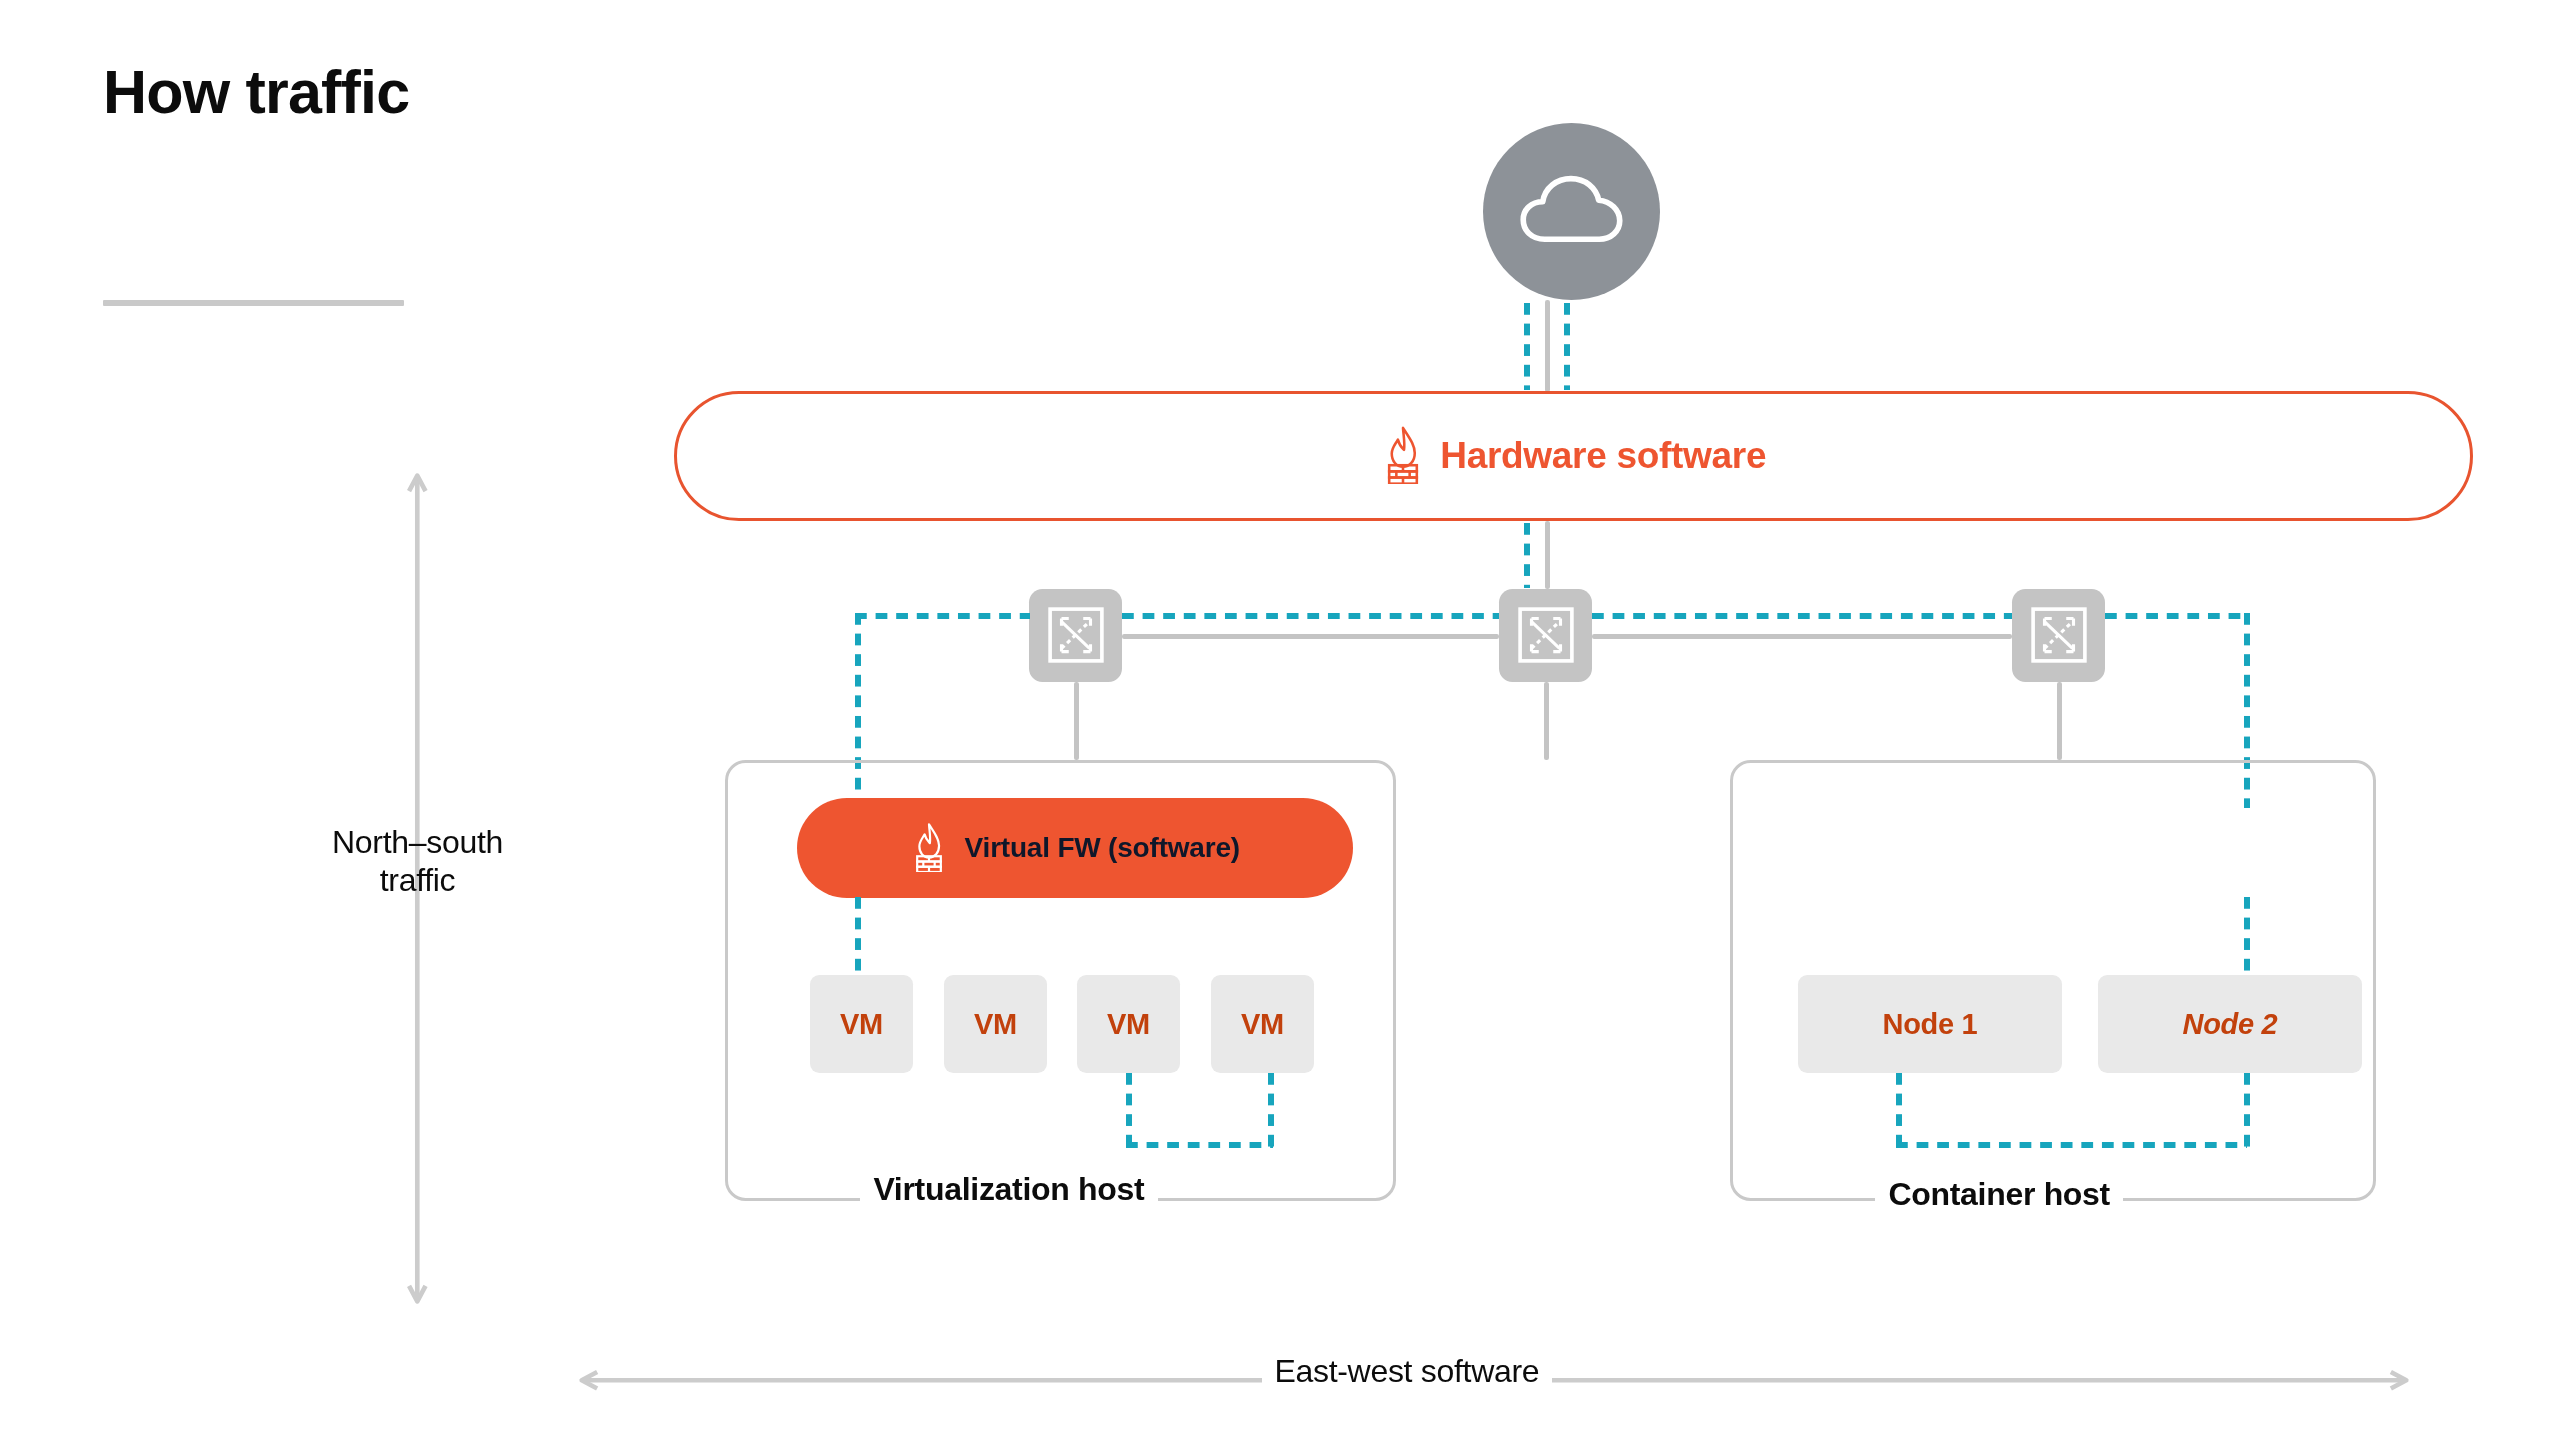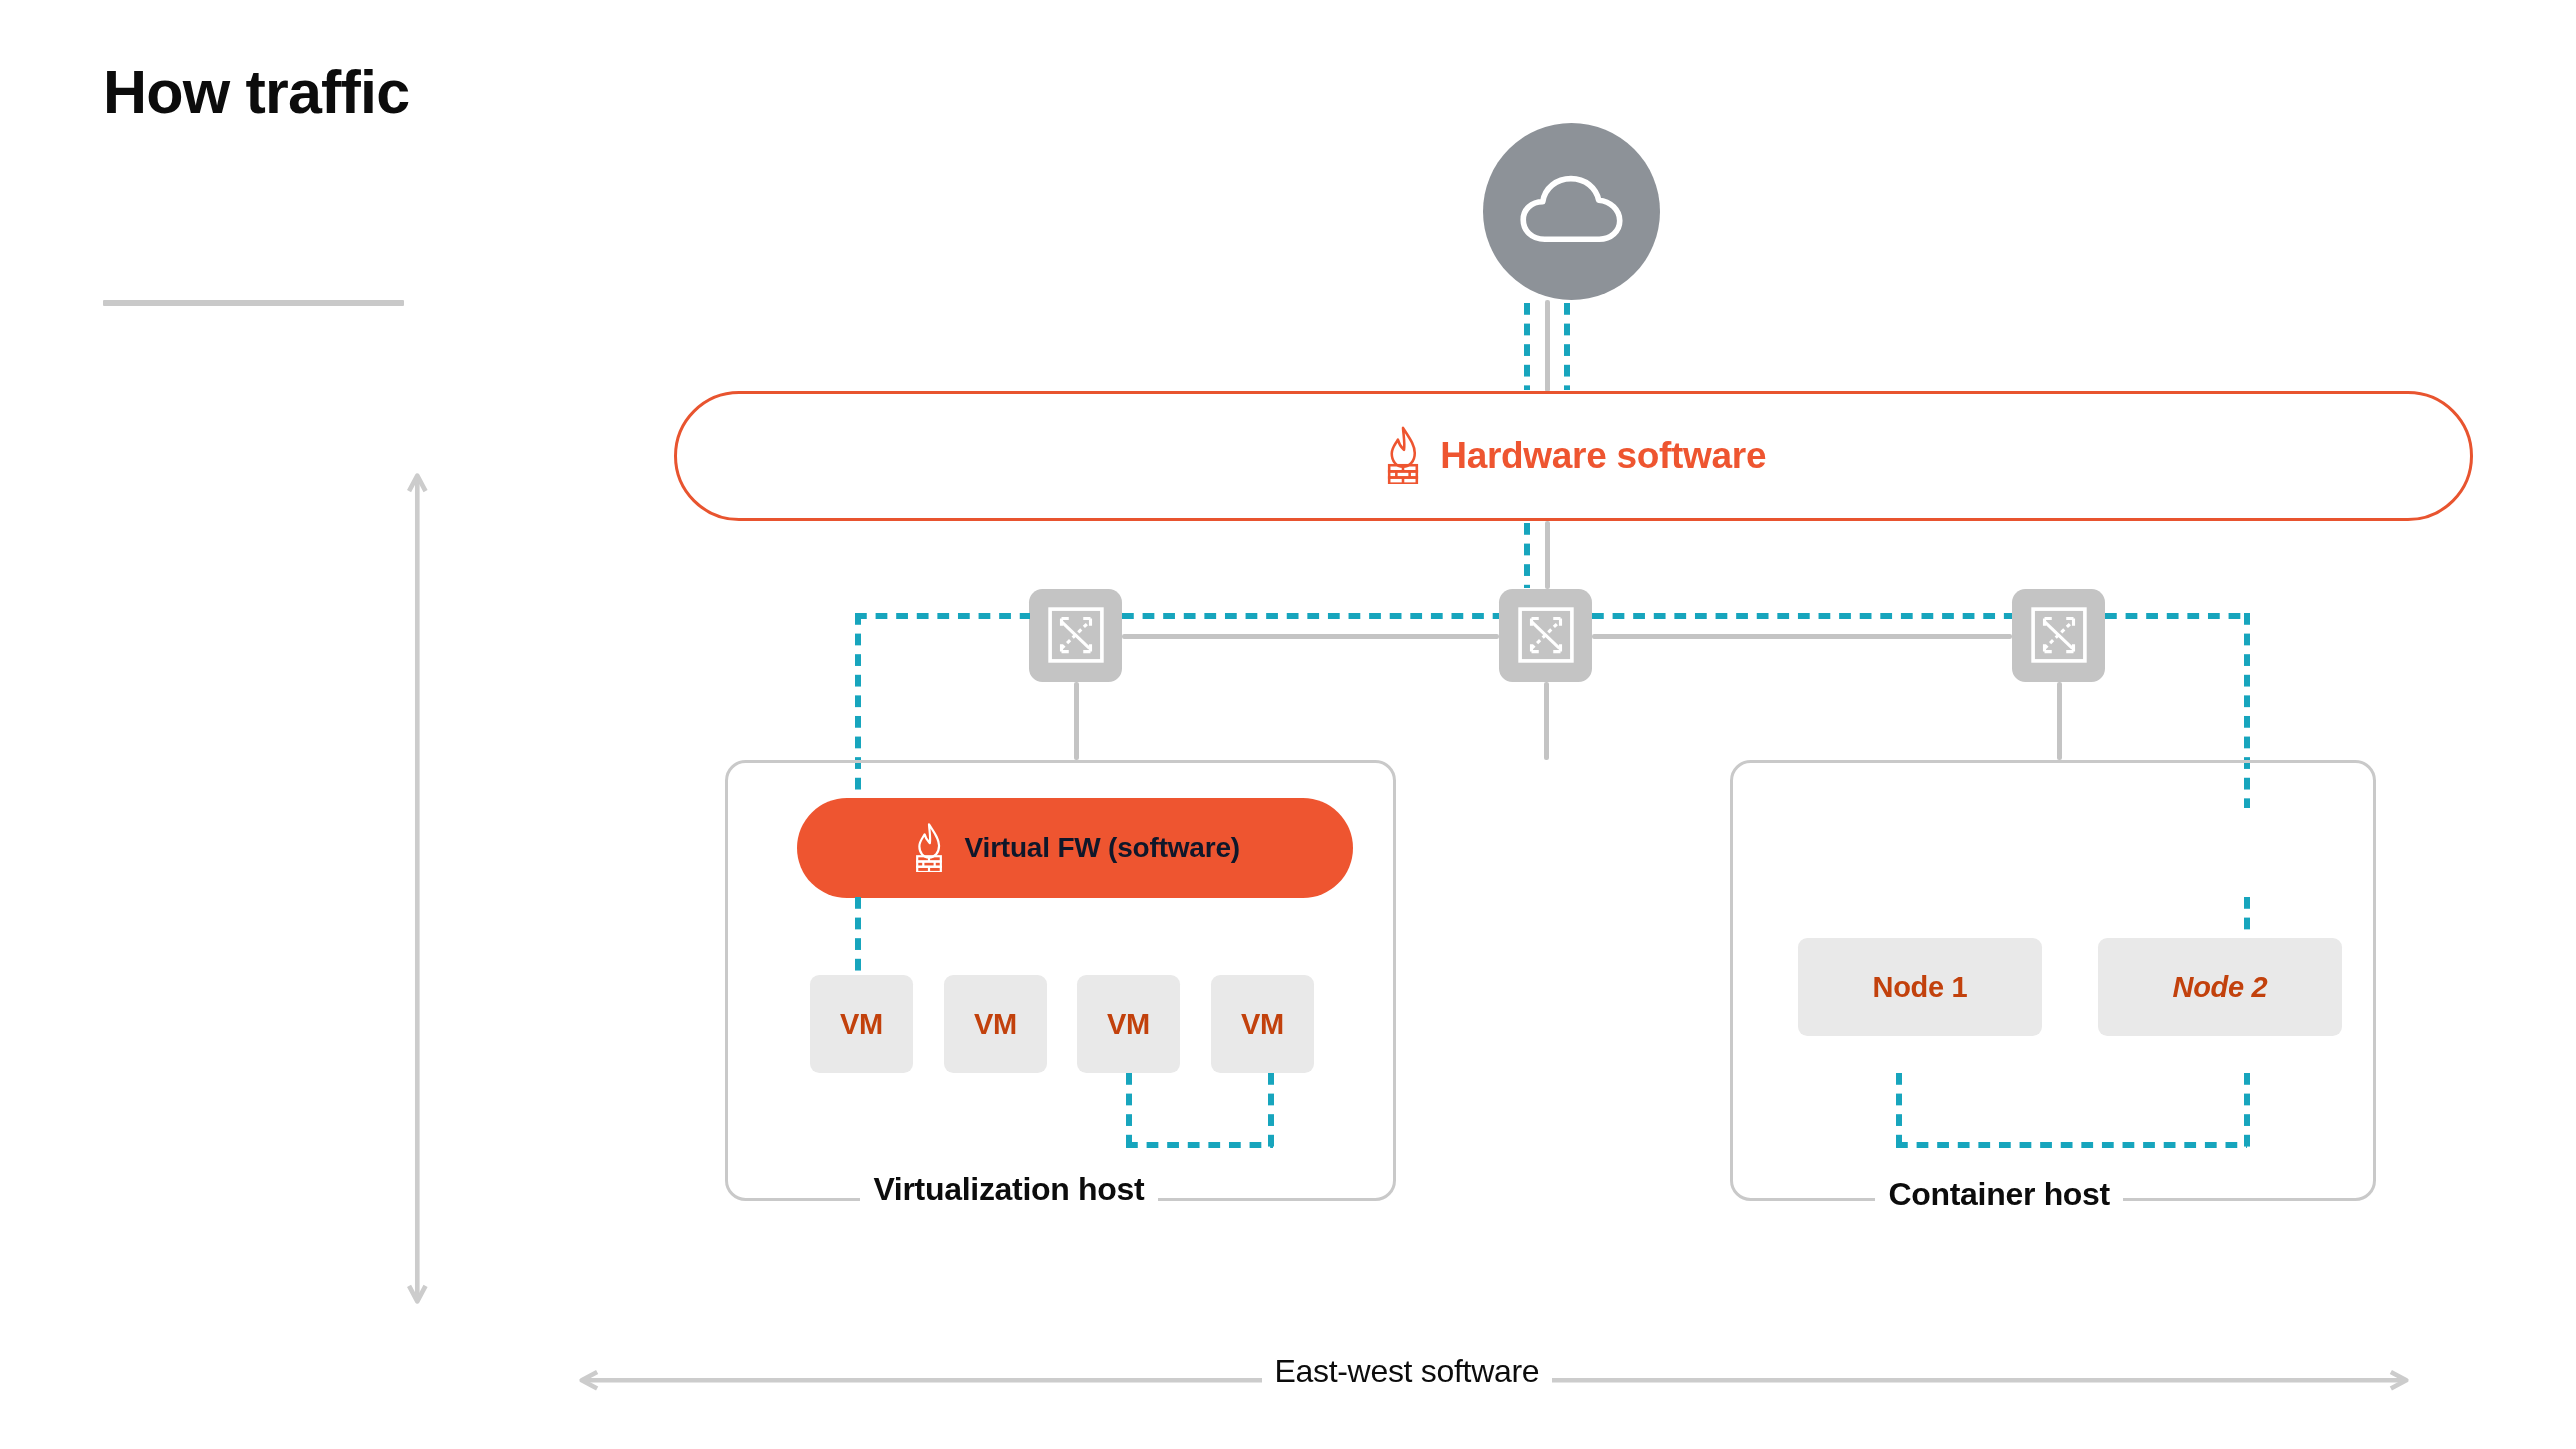--- a/index.html
+++ b/index.html
@@ -80,21 +80,21 @@
   .chip{
     position:absolute;background:#e9e9e9;border-radius:9.3px;
     display:flex;align-items:center;justify-content:center;
     font-size:29px;font-weight:bold;color:#c2410c;letter-spacing:-0.3px;
   }
   .chip.vm{width:103px;height:98px;top:975px;}
   #vm-1{left:810px;}
   #vm-2{left:944px;}
   #vm-3{left:1077px;}
   #vm-4{left:1211px;}
-  .chip.node{width:244px;height:98px;top:938px;}
+  .chip.node{width:264px;height:98px;top:975px;}
   #node-1{left:1798px;}
   #node-2{left:2098px;font-style:italic;}
 
   
   .solid-v{position:absolute;width:4.6px;background:#c4c4c4;border-radius:2.1px;}
   .solid-h{position:absolute;height:4.6px;background:#c4c4c4;border-radius:2.1px;}
   .dash-v{position:absolute;width:5.7px;
     background-image:linear-gradient(#17a5bd 56%, rgba(255,255,255,0) 0%);
     background-position:left top;background-size:5.7px 20.6px;background-repeat:repeat-y;}
   .dash-h{position:absolute;height:5.7px;
@@ -260,20 +260,24 @@
 
   <div class="host-label" id="label-container">Container host</div>
 
   <div id="ns-axis">
     <svg width="20.6" height="835" viewBox="0 0 40 1620">
       <line x1="20" y1="14" x2="20" y2="1606" stroke="#cccccc" stroke-width="9"></line>
       <polyline points="4,38 20,8 36,38" fill="none" stroke="#cccccc" stroke-width="9" stroke-linejoin="round"></polyline>
       <polyline points="4,1582 20,1612 36,1582" fill="none" stroke="#cccccc" stroke-width="9" stroke-linejoin="round"></polyline>
     </svg>
   </div>
+  <div id="ns-label">
+    <span>North–south</span><br>
+    <span>traffic</span>
+  </div>
 
   <div id="ew-axis">
     <svg width="1834" height="20.6" viewBox="0 0 3560 40">
       <line x1="14" y1="20" x2="3546" y2="20" stroke="#cccccc" stroke-width="9"></line>
       <polyline points="38,4 8,20 38,36" fill="none" stroke="#cccccc" stroke-width="9" stroke-linejoin="round"></polyline>
       <polyline points="3522,4 3552,20 3522,36" fill="none" stroke="#cccccc" stroke-width="9" stroke-linejoin="round"></polyline>
     </svg>
   </div>
   <div id="ew-label">East-west software</div>
 

